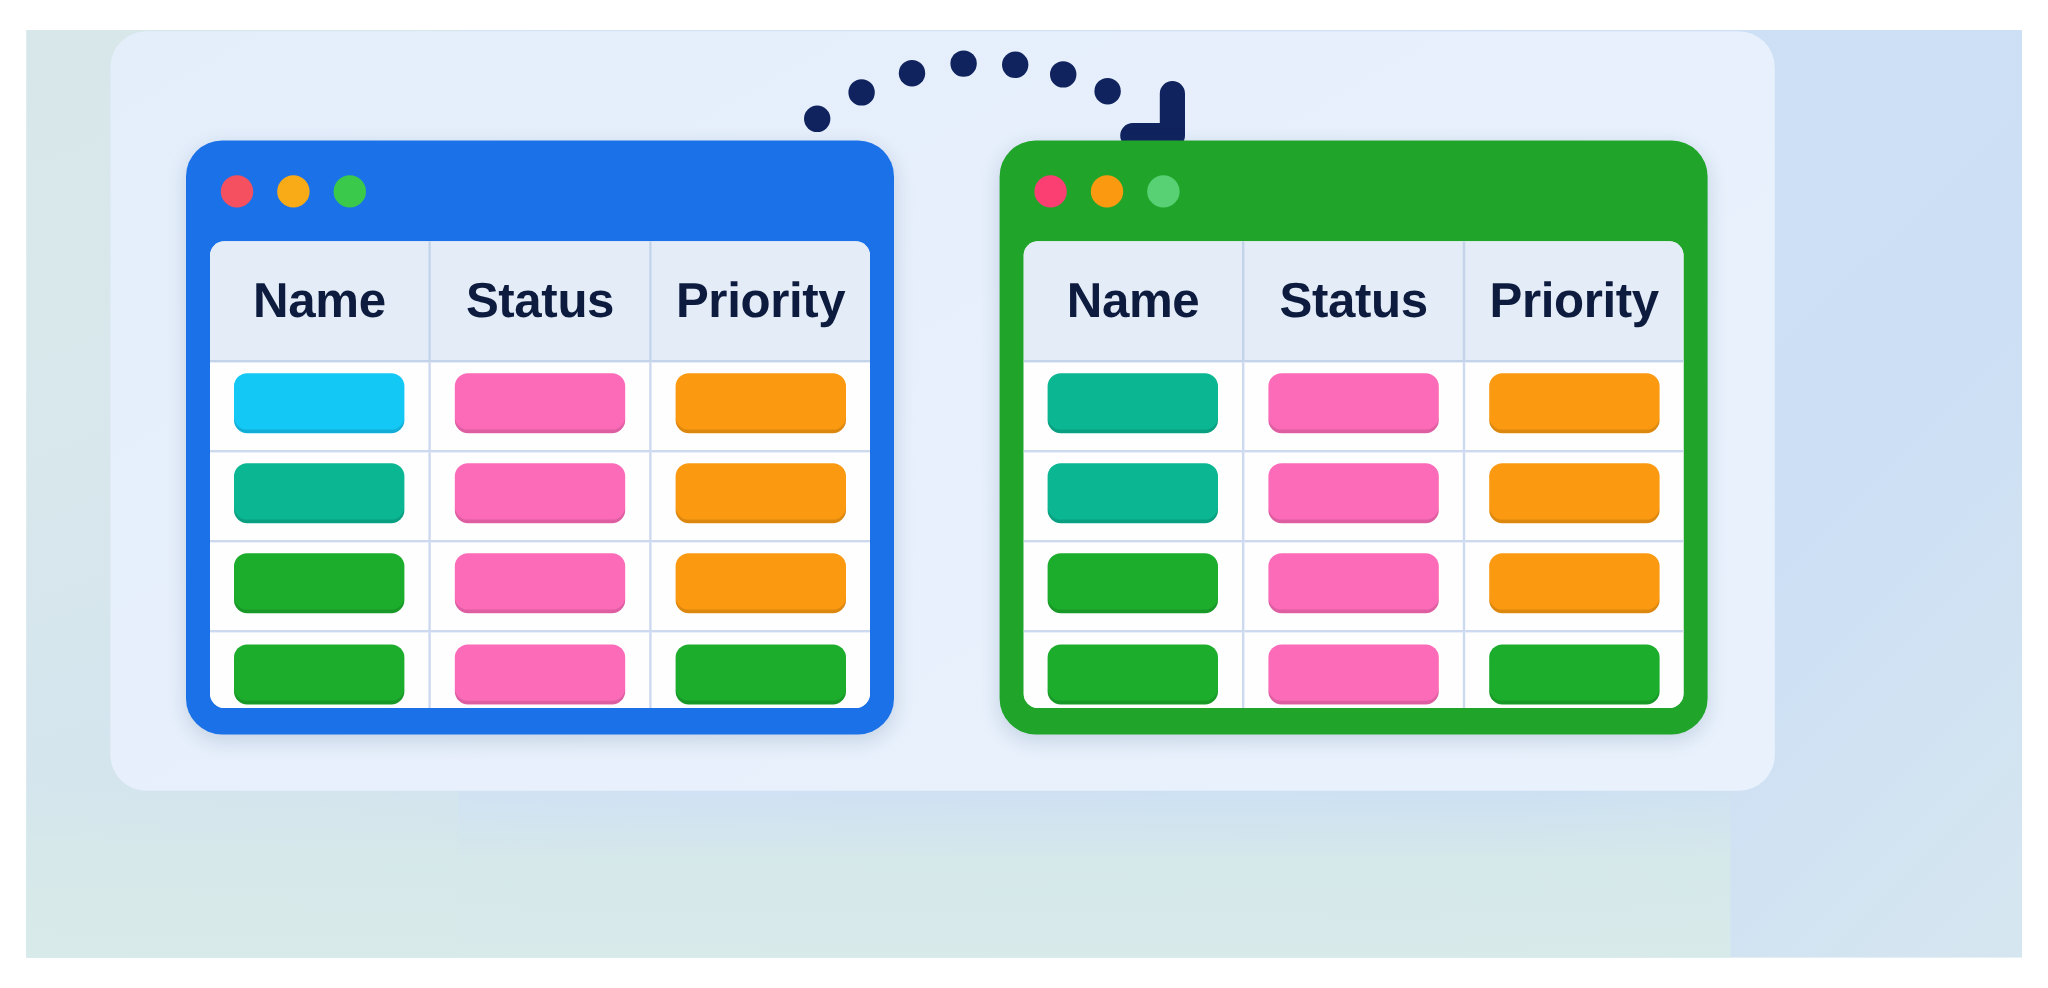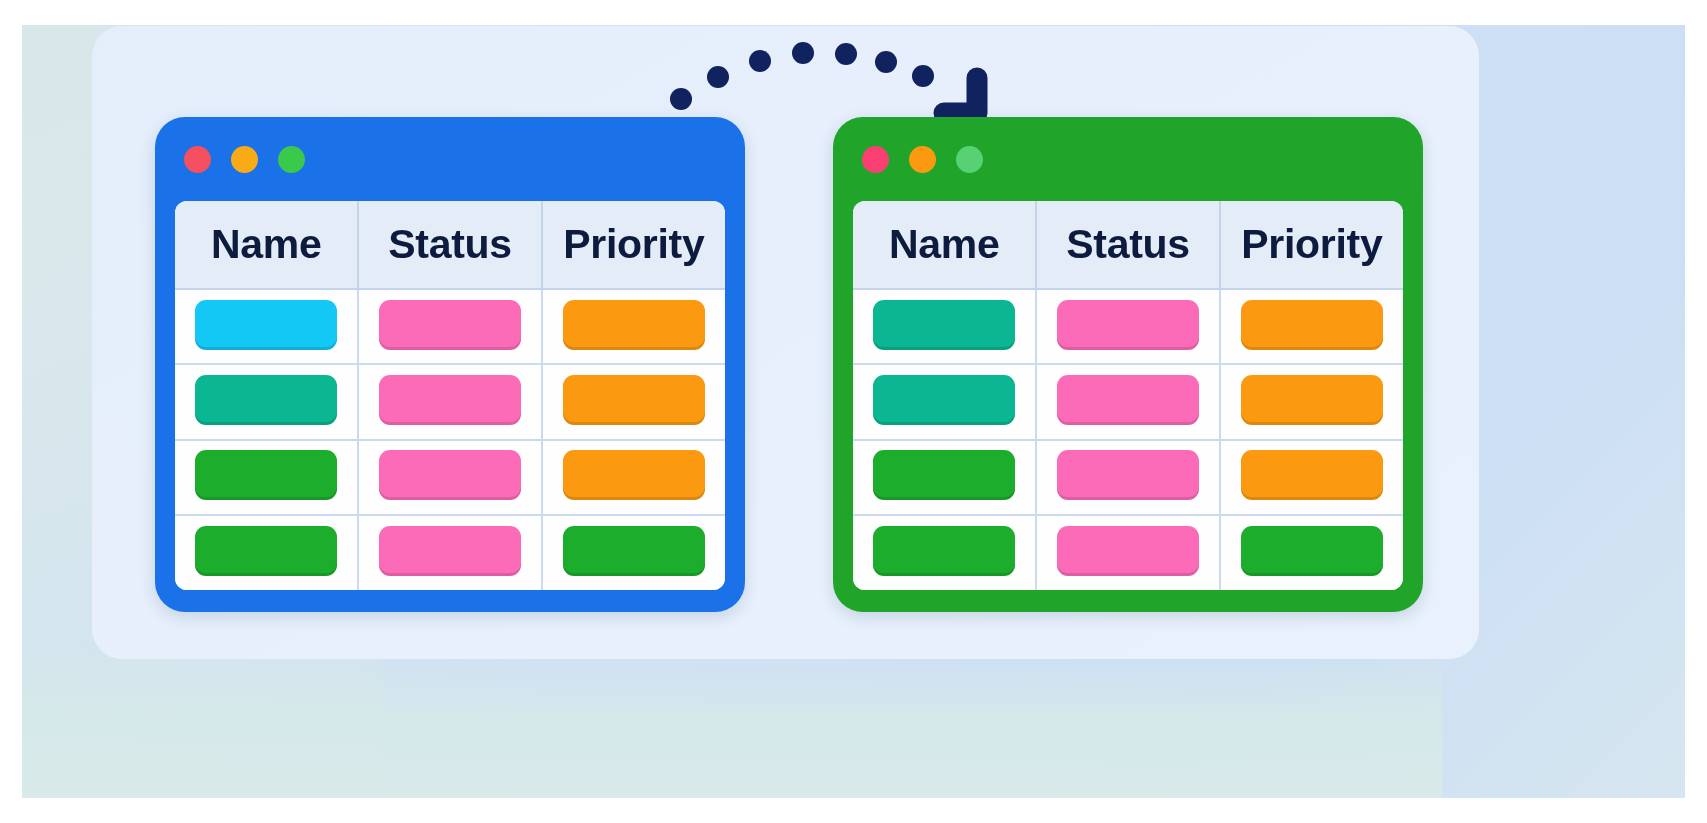--- a/index.html
+++ b/index.html
@@ -107,21 +107,21 @@
     height: 100%;
     border-collapse: collapse;
     table-layout: fixed;
   }
   .tbl th {
     background: #e3ecf7;
     color: #0d1b3e;
     font-size: 41px;
     font-weight: 700;
     letter-spacing: -.3px;
-    height: 88px;
+    height: 100px;
     border-right: 2px solid #c3d4ea;
     border-bottom: 2px solid #c3d4ea;
     text-align: center;
     padding: 16px 6px;
   }
   .tbl th:last-child { border-right: none; }
   .tbl td {
     height: 75px;
     border-right: 2px solid #ccd9ef;
     border-bottom: 2px solid #ccd9ef;

